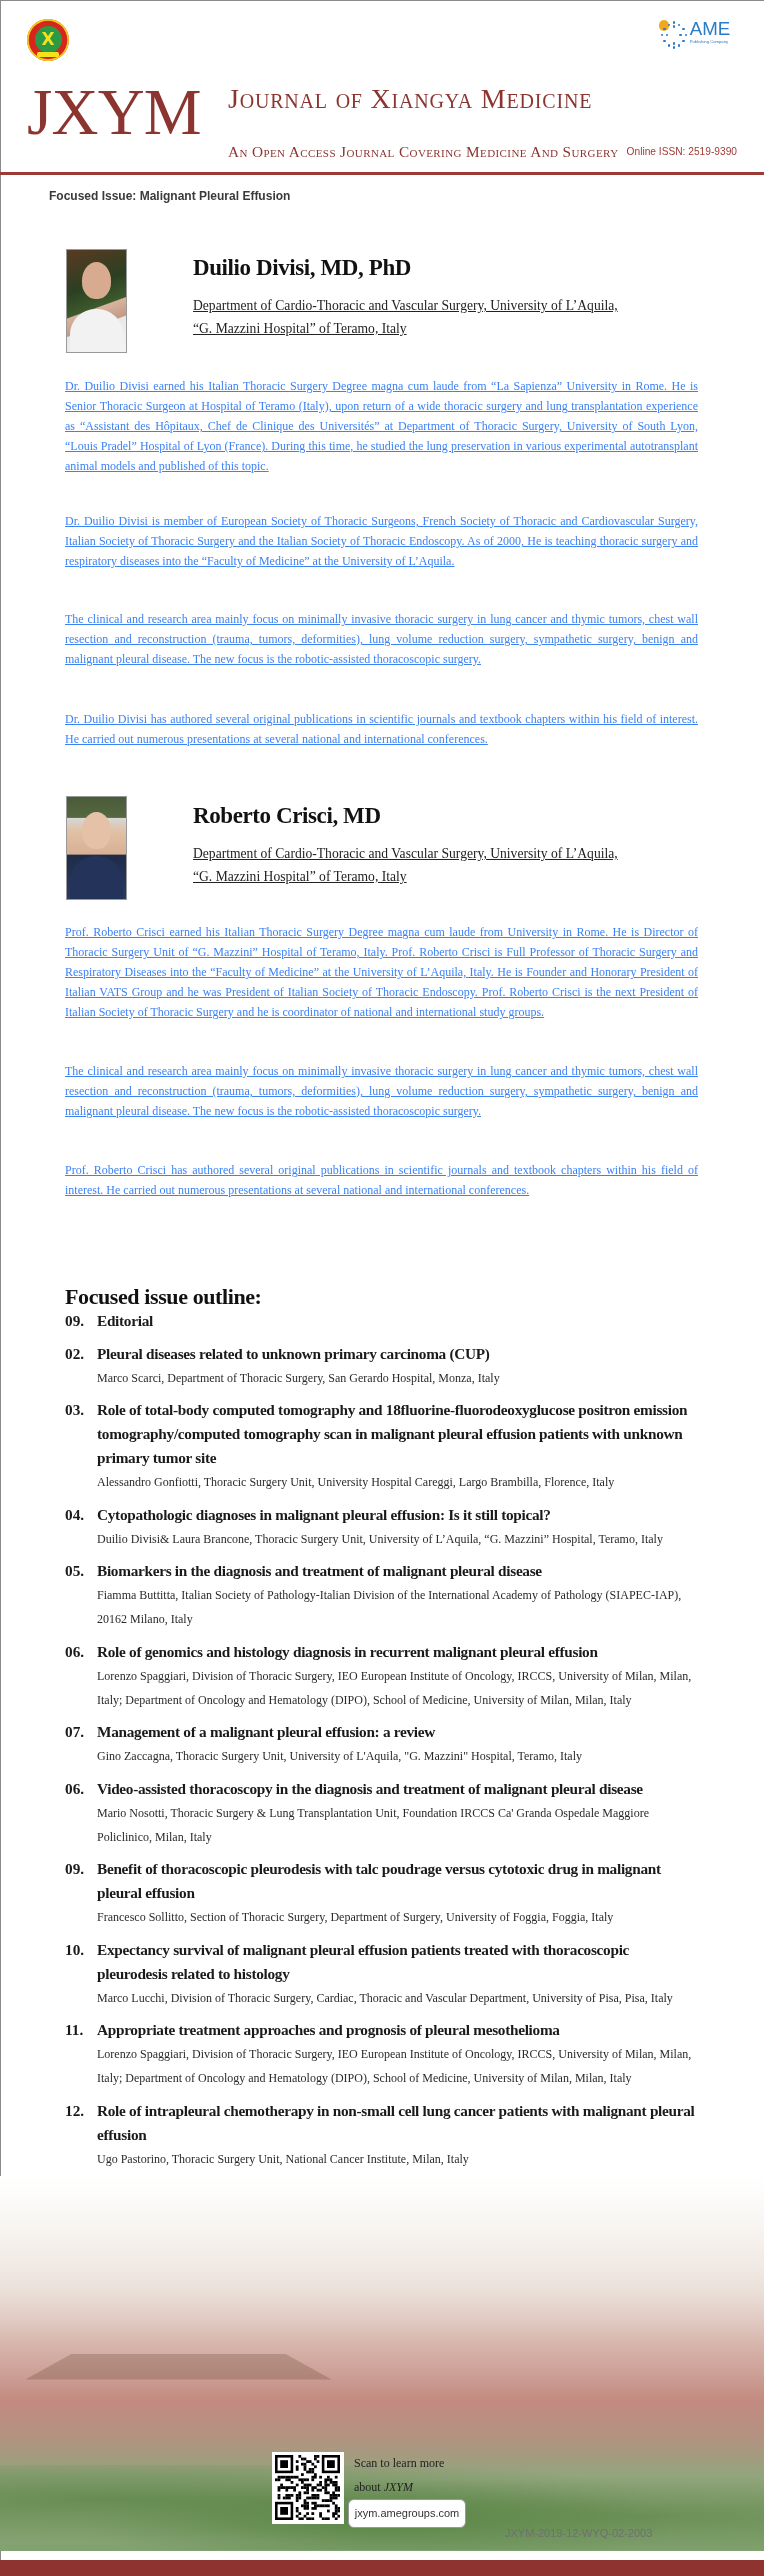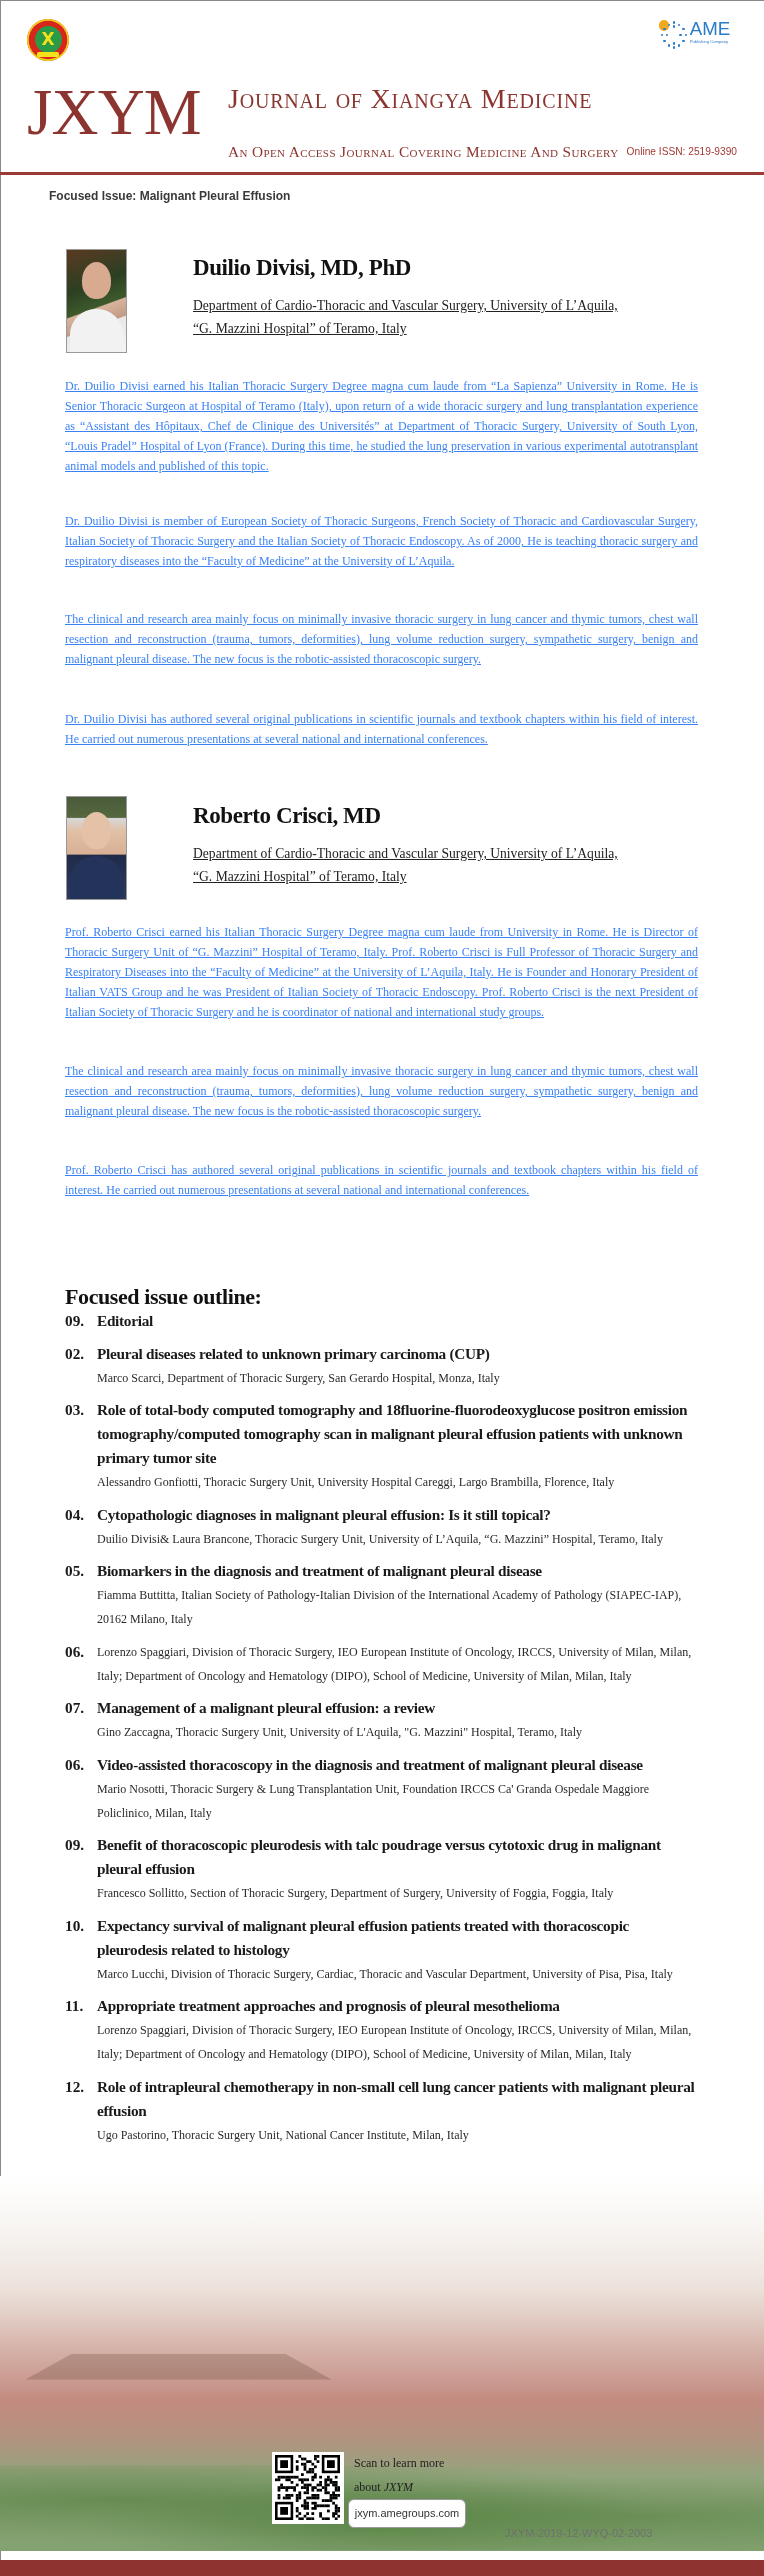--- a/index.html
+++ b/index.html
@@ -164,20 +164,21 @@
       <div class="oi-title">Cytopathologic diagnoses in malignant pleural effusion: Is it still topical?</div>
       <div class="oi-author">Duilio Divisi&amp; Laura Brancone, Thoracic Surgery Unit, University of L’Aquila, “G. Mazzini” Hospital, Teramo, Italy</div>
     </div>
     <div class="oi">
       <span class="oi-num">05.</span>
       <div class="oi-title">Biomarkers in the diagnosis and treatment of malignant pleural disease</div>
       <div class="oi-author">Fiamma Buttitta, Italian Society of Pathology-Italian Division of the International Academy of Pathology (SIAPEC-IAP), 20162 Milano, Italy</div>
     </div>
     <div class="oi">
       <span class="oi-num">06.</span>
+      <div class="oi-title">Role of genomics and histology diagnosis in recurrent malignant pleural effusion</div>
       <div class="oi-author">Lorenzo Spaggiari, Division of Thoracic Surgery, IEO European Institute of Oncology, IRCCS, University of Milan, Milan, Italy; Department of Oncology and Hematology (DIPO), School of Medicine, University of Milan, Milan, Italy</div>
     </div>
     <div class="oi">
       <span class="oi-num">07.</span>
       <div class="oi-title">Management of a malignant pleural effusion: a review</div>
       <div class="oi-author">Gino Zaccagna, Thoracic Surgery Unit, University of L'Aquila, "G. Mazzini" Hospital, Teramo, Italy</div>
     </div>
     <div class="oi">
       <span class="oi-num">06.</span>
       <div class="oi-title">Video-assisted thoracoscopy in the diagnosis and treatment of malignant pleural disease</div>

